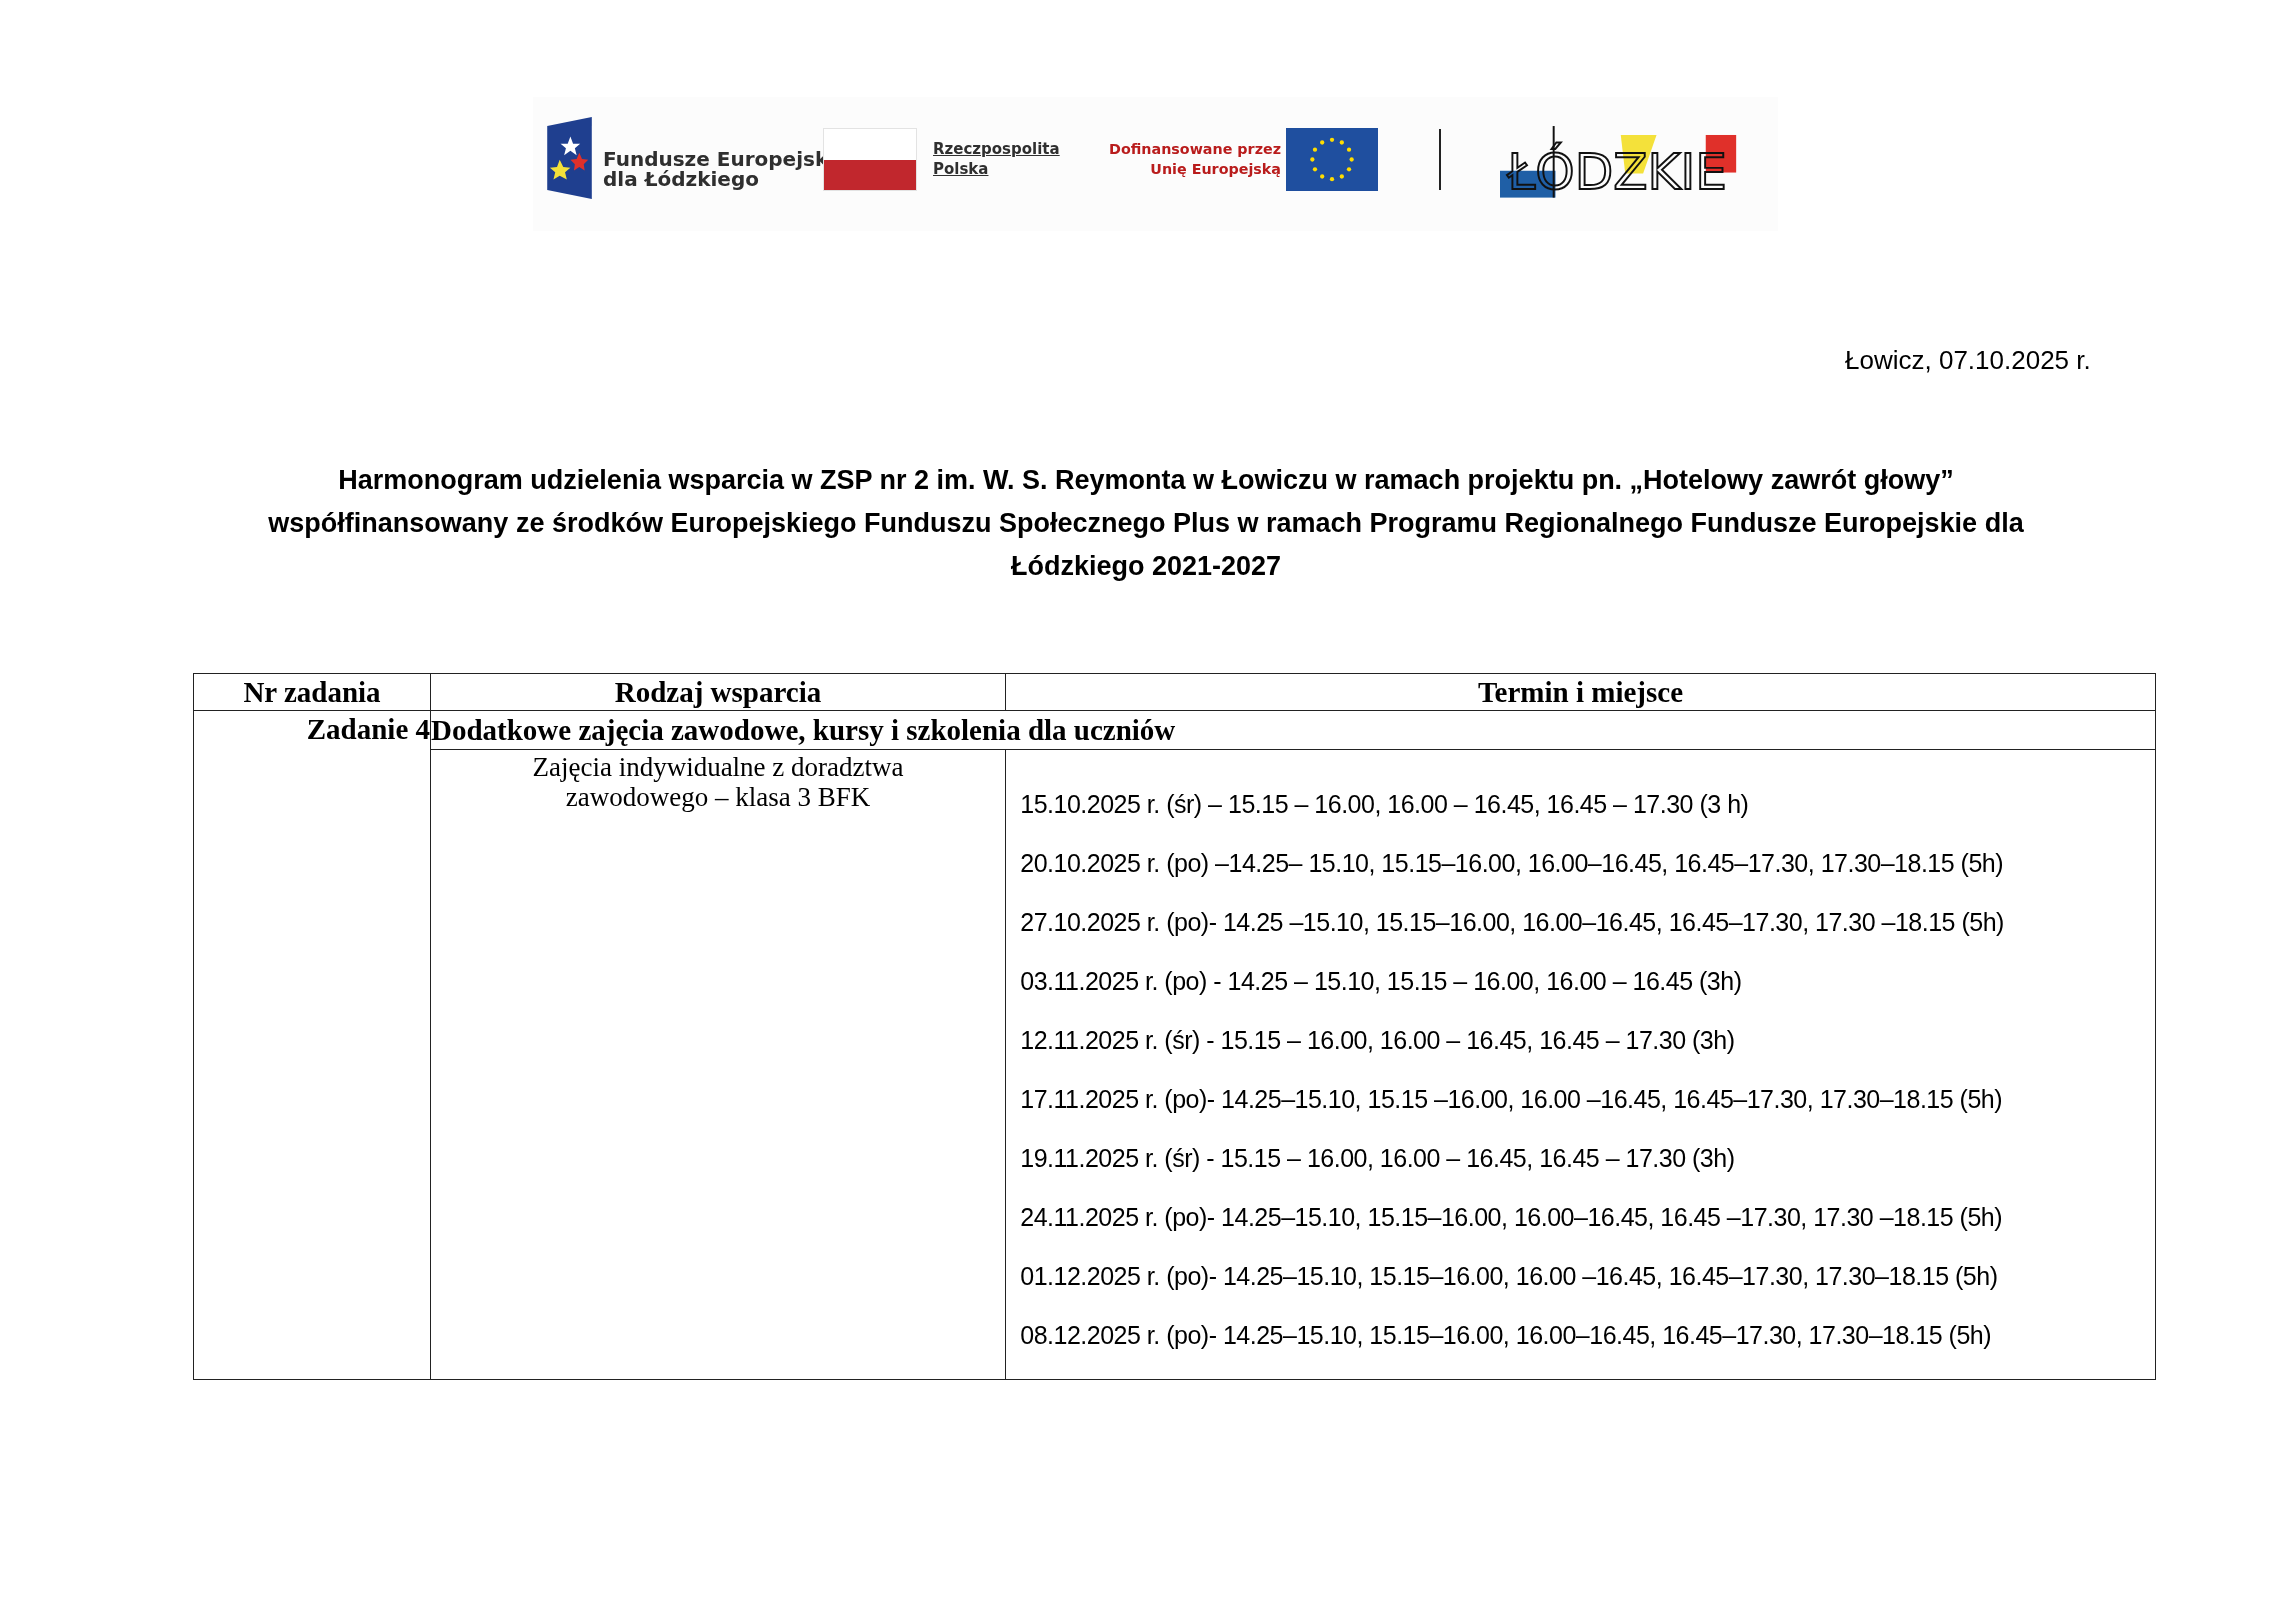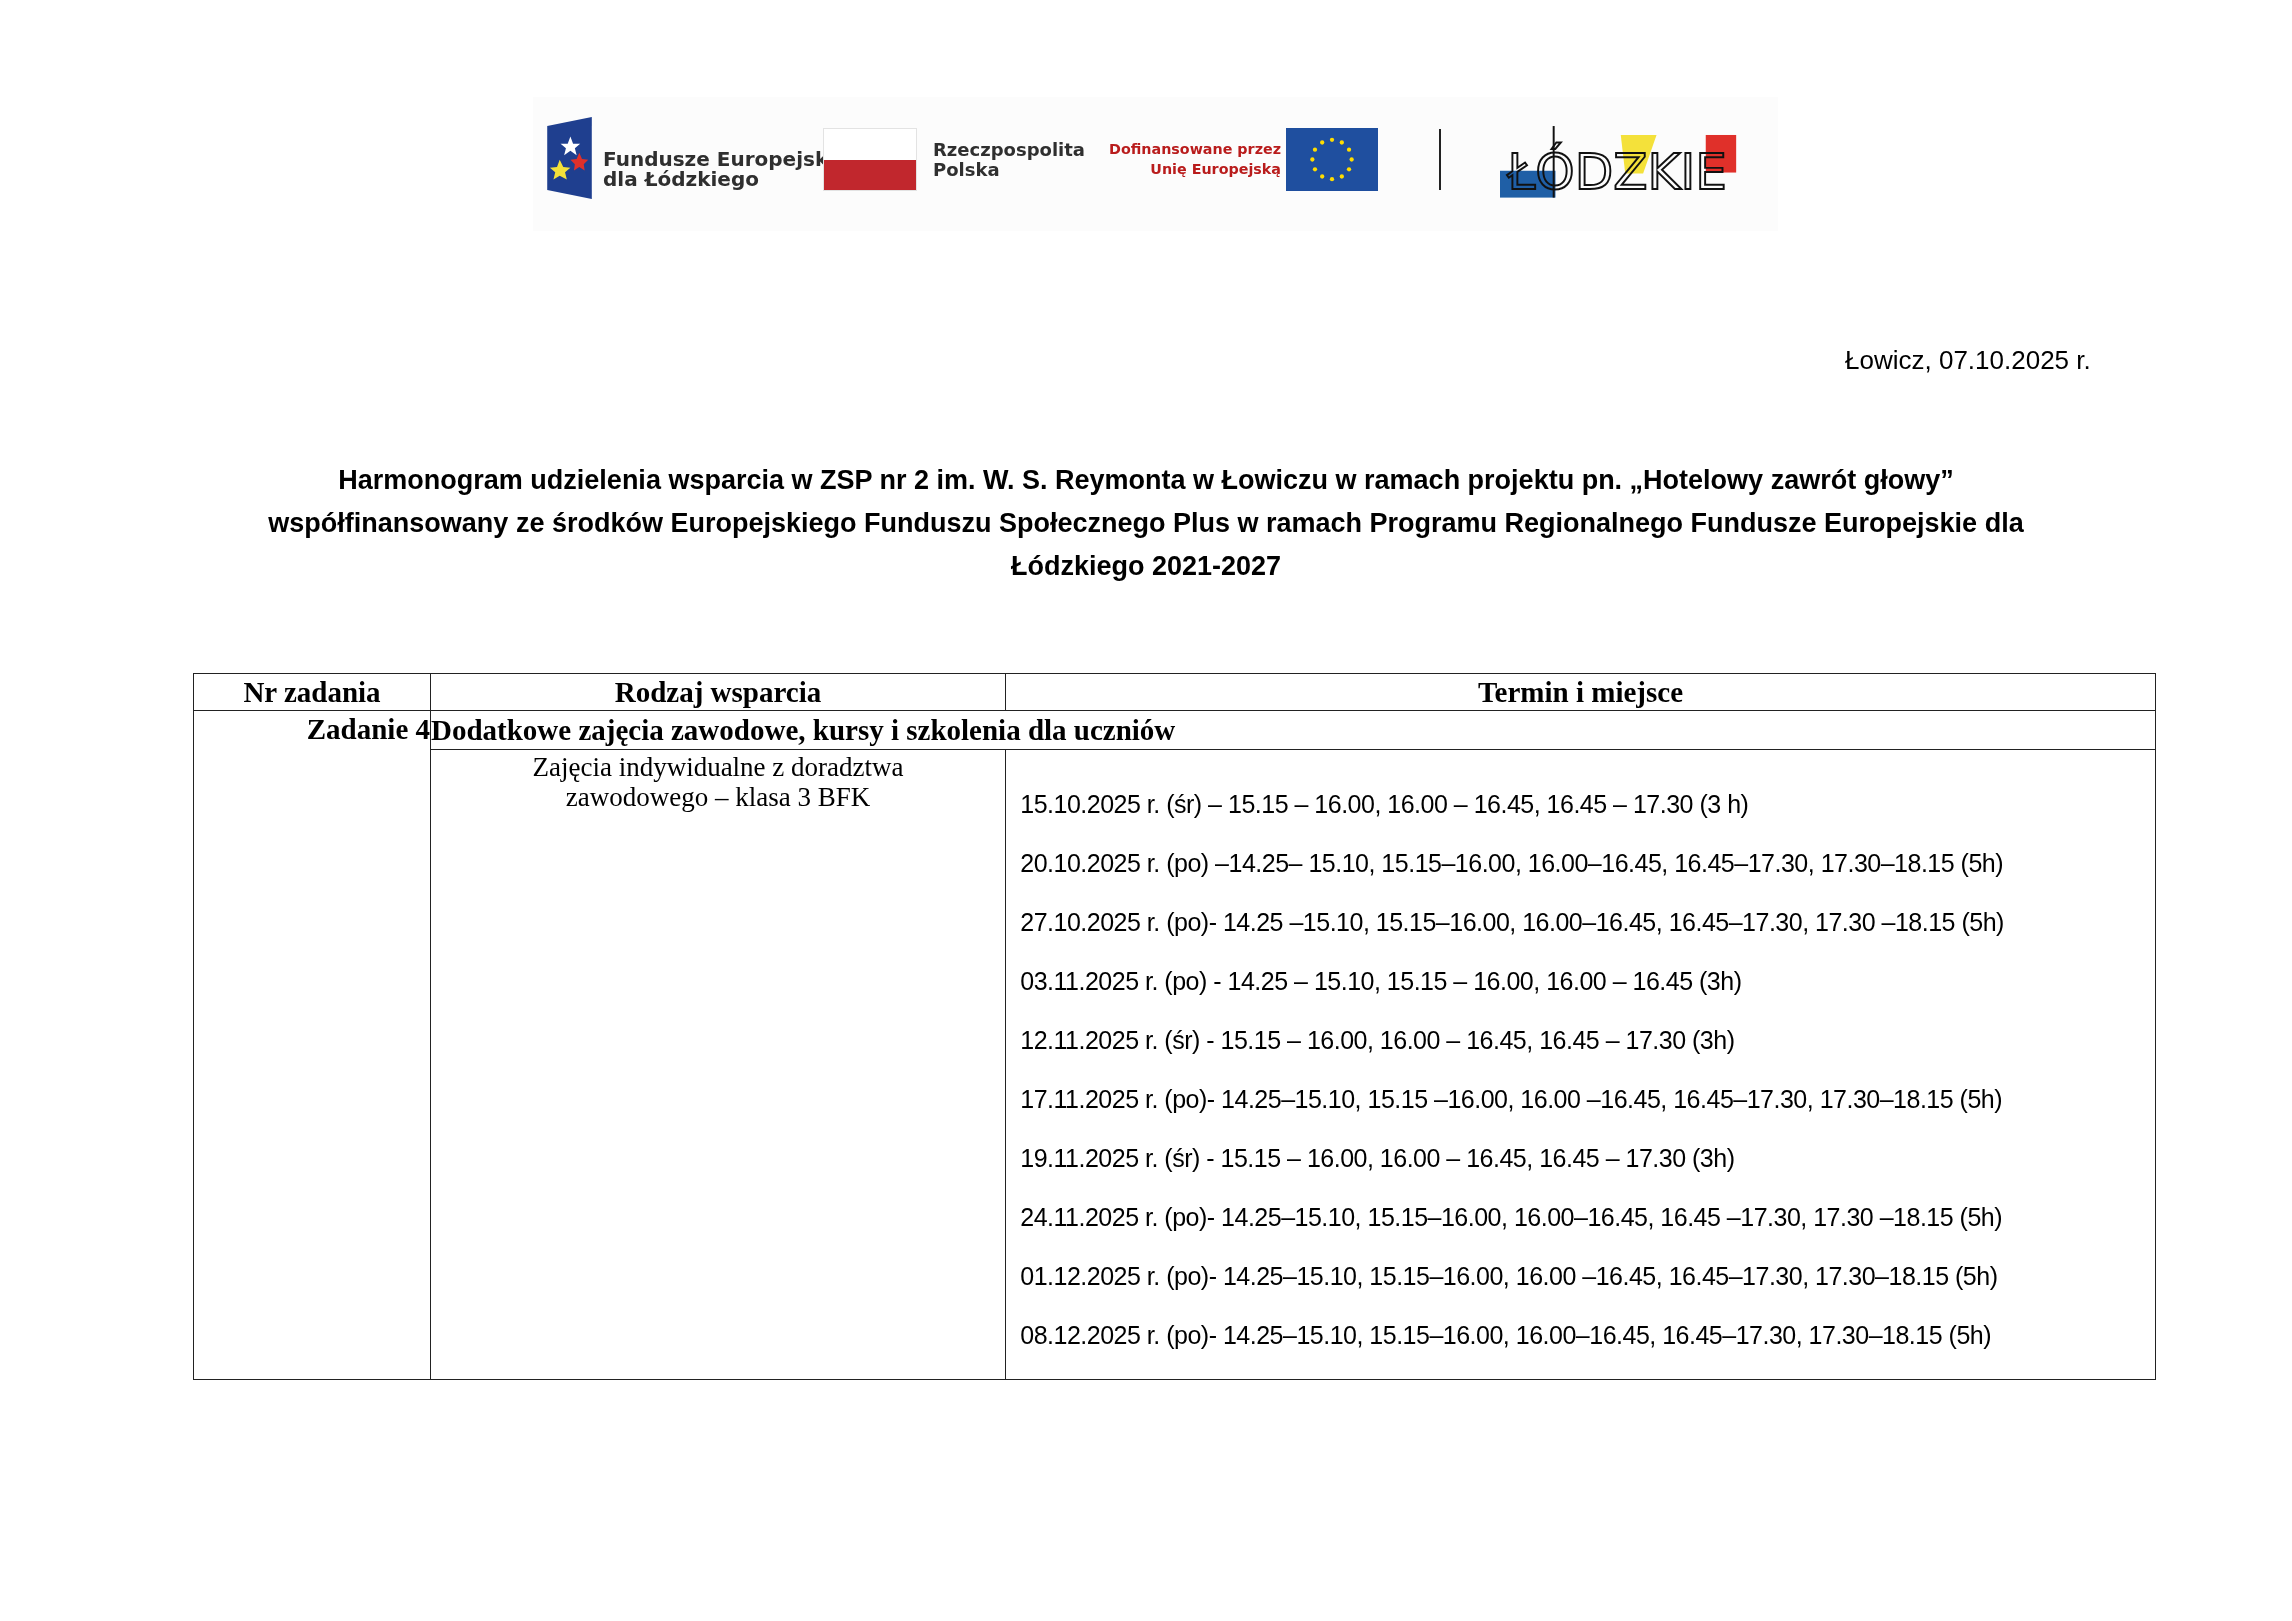--- a/index.html
+++ b/index.html
@@ -5,21 +5,21 @@
     html, body { margin: 0; padding: 0; background: #ffffff; }
     body { width: 2293px; height: 1622px; position: relative; overflow: hidden; color: #000; }
 
     
     .logos { position: absolute; left: 533px; top: 97px; width: 1245px; height: 134px; background: #fcfcfc; }
     .fe-logo { position: absolute; left: 14.3px; top: 19.7px; width: 45px; height: 82px; }
     .fe-text { position: absolute; left: 70px; top: 53px; font-family: "DejaVu Sans", sans-serif; font-weight: bold; font-size: 20px; line-height: 19.7px; color: #2f2f2f; }
     .pl-flag { position: absolute; left: 290px; top: 31px; width: 94px; height: 63px; border: 0.9px solid #e3e3e3; box-sizing: border-box; }
     .pl-flag .w { height: 50%; background: #ffffff; }
     .pl-flag .r { height: 50%; background: #c1272d; }
-    .pl-text { position: absolute; left: 400px; top: 43px; font-family: "DejaVu Sans", sans-serif; font-weight: bold; font-size: 18px; line-height: 19.7px; color: #2f2f2f; }
+    .pl-text { position: absolute; left: 400px; top: 43px; font-family: "DejaVu Sans", sans-serif; font-weight: bold; font-size: 15px; line-height: 19.7px; color: #2f2f2f; text-decoration: underline; }
     .eu-text { position: absolute; left: 553px; top: 43px; width: 195px; text-align: right; font-family: "DejaVu Sans", sans-serif; font-weight: bold; font-size: 14.3px; line-height: 19.7px; color: #b91c1c; }
     .eu-flag { position: absolute; left: 753px; top: 31px; width: 92px; height: 63px; background: #1f4f9f; }
     .sep { position: absolute; left: 906px; top: 32px; width: 1.8px; height: 61px; background: #222; }
     .lodzkie { position: absolute; left: 967px; top: 27px; width: 246px; height: 81px; }
 
     .place-date { position: absolute; left: 1845px; top: 333px; font-family: "Liberation Sans", sans-serif; font-size: 26px; margin-top: 12px; }
 
     .title { position: absolute; left: 179px; top: 459px; width: 1934px; text-align: center; font-family: "Liberation Sans", sans-serif; font-weight: bold; font-size: 27px; line-height: 43px; }
 
     table.sched { position: absolute; left: 193px; top: 673px; width: 1963px; border-collapse: collapse; font-family: "Liberation Serif", serif; }

